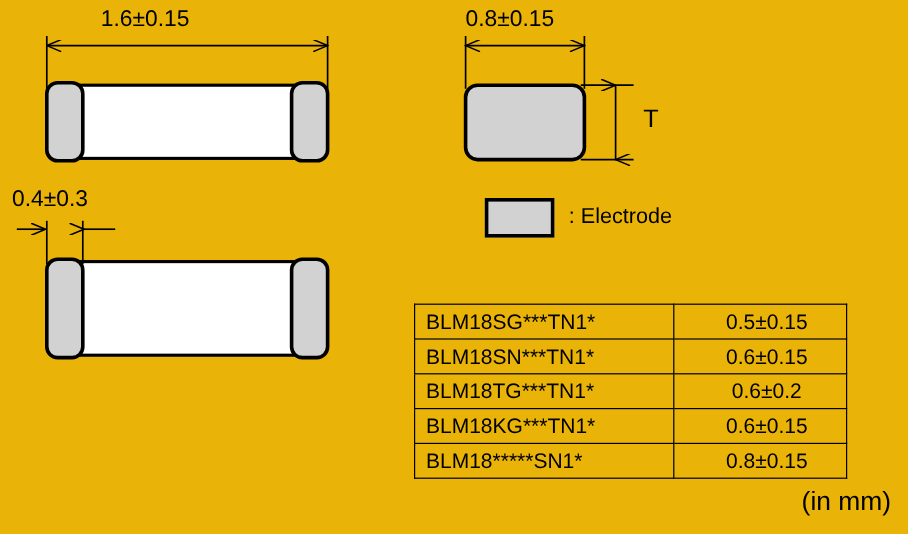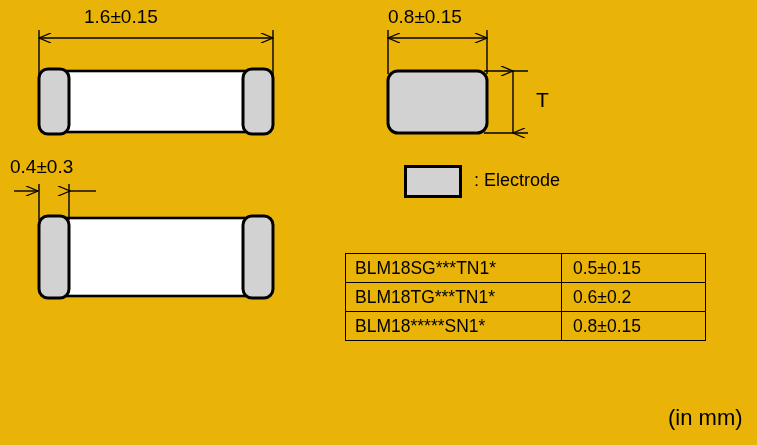--- a/index.html
+++ b/index.html
@@ -51,21 +51,21 @@
   .spec-table td {
     border: 1.6px solid #000000;
     height: 28px;
     padding: 0 0 0 9px;
     font-size: 17.5px;
     color: #000000;
     white-space: nowrap;
     font-family: "Liberation Sans", sans-serif;
   }
   .spec-table td.col-part { width: 206px; }
-  .spec-table td.col-val  { width: 132px; padding-left: 11px; }
+  .spec-table td.col-val  { width: 132px; padding-left: 11px; text-align: center; }
 
   .unit-note {
     position: absolute;
     left: 668px;
     top: 405px;
     font-size: 22px;
     color: #000000;
   }
   .legend-swatch {
     position: absolute;
@@ -166,22 +166,30 @@
   <div class="legend-swatch"></div>
   <div class="legend-label">: Electrode</div>
 
   <table class="spec-table">
     <tbody>
       <tr>
         <td class="col-part">BLM18SG***TN1*</td>
         <td class="col-val">0.5±0.15</td>
       </tr>
       <tr>
+        <td class="col-part">BLM18SN***TN1*</td>
+        <td class="col-val">0.6±0.15</td>
+      </tr>
+      <tr>
         <td class="col-part">BLM18TG***TN1*</td>
         <td class="col-val">0.6±0.2</td>
+      </tr>
+      <tr>
+        <td class="col-part">BLM18KG***TN1*</td>
+        <td class="col-val">0.6±0.15</td>
       </tr>
       <tr>
         <td class="col-part">BLM18*****SN1*</td>
         <td class="col-val">0.8±0.15</td>
       </tr>
     </tbody>
   </table>
 
   <div class="unit-note">(in mm)</div>
 

